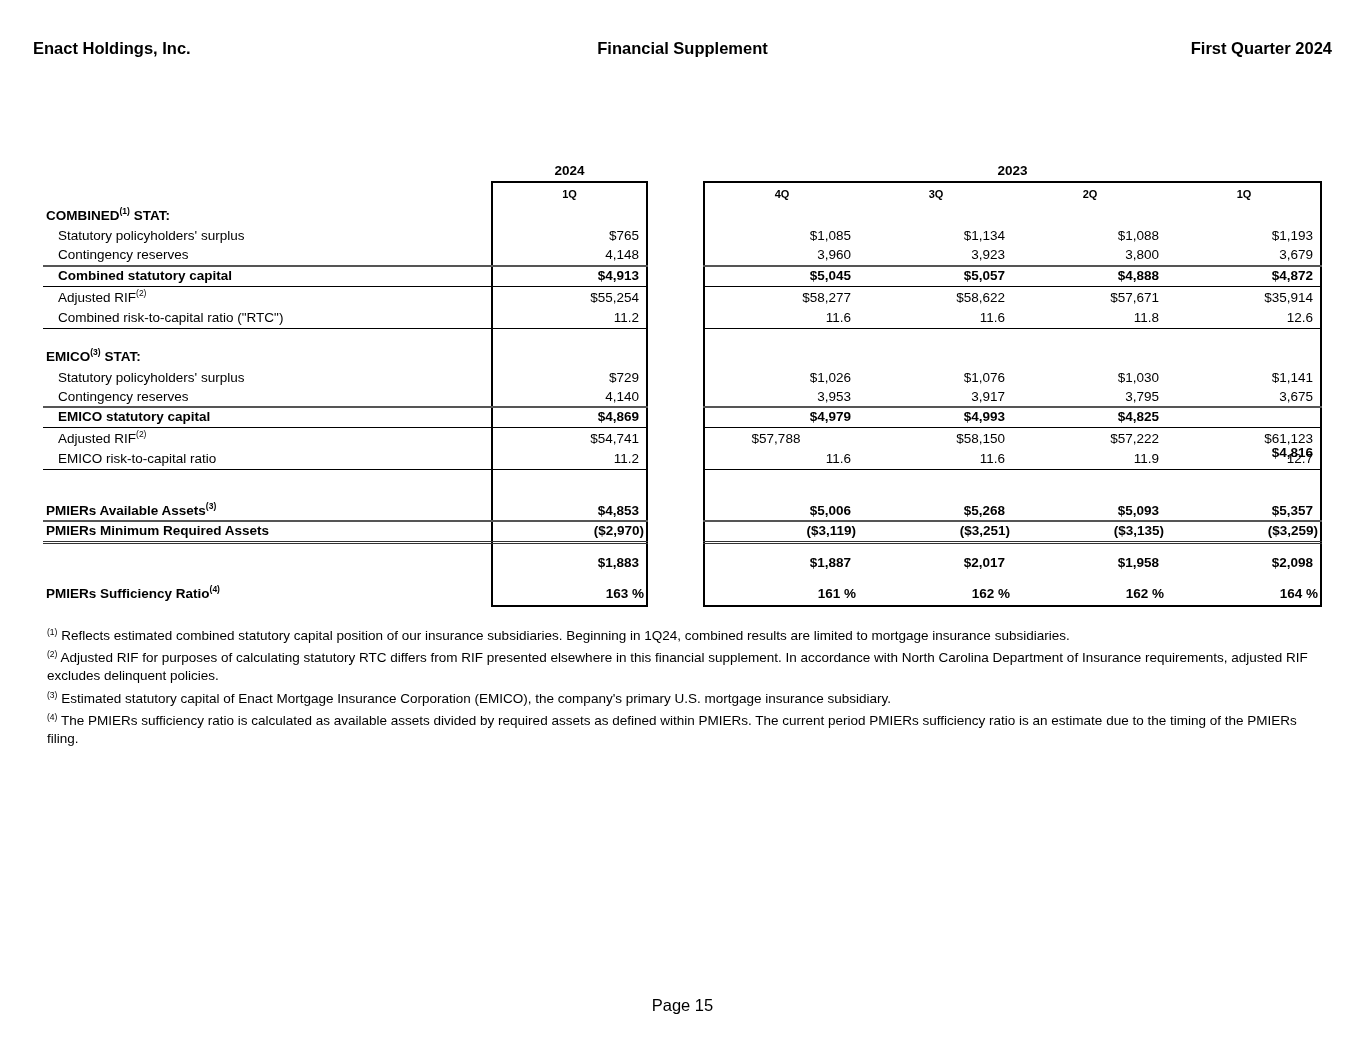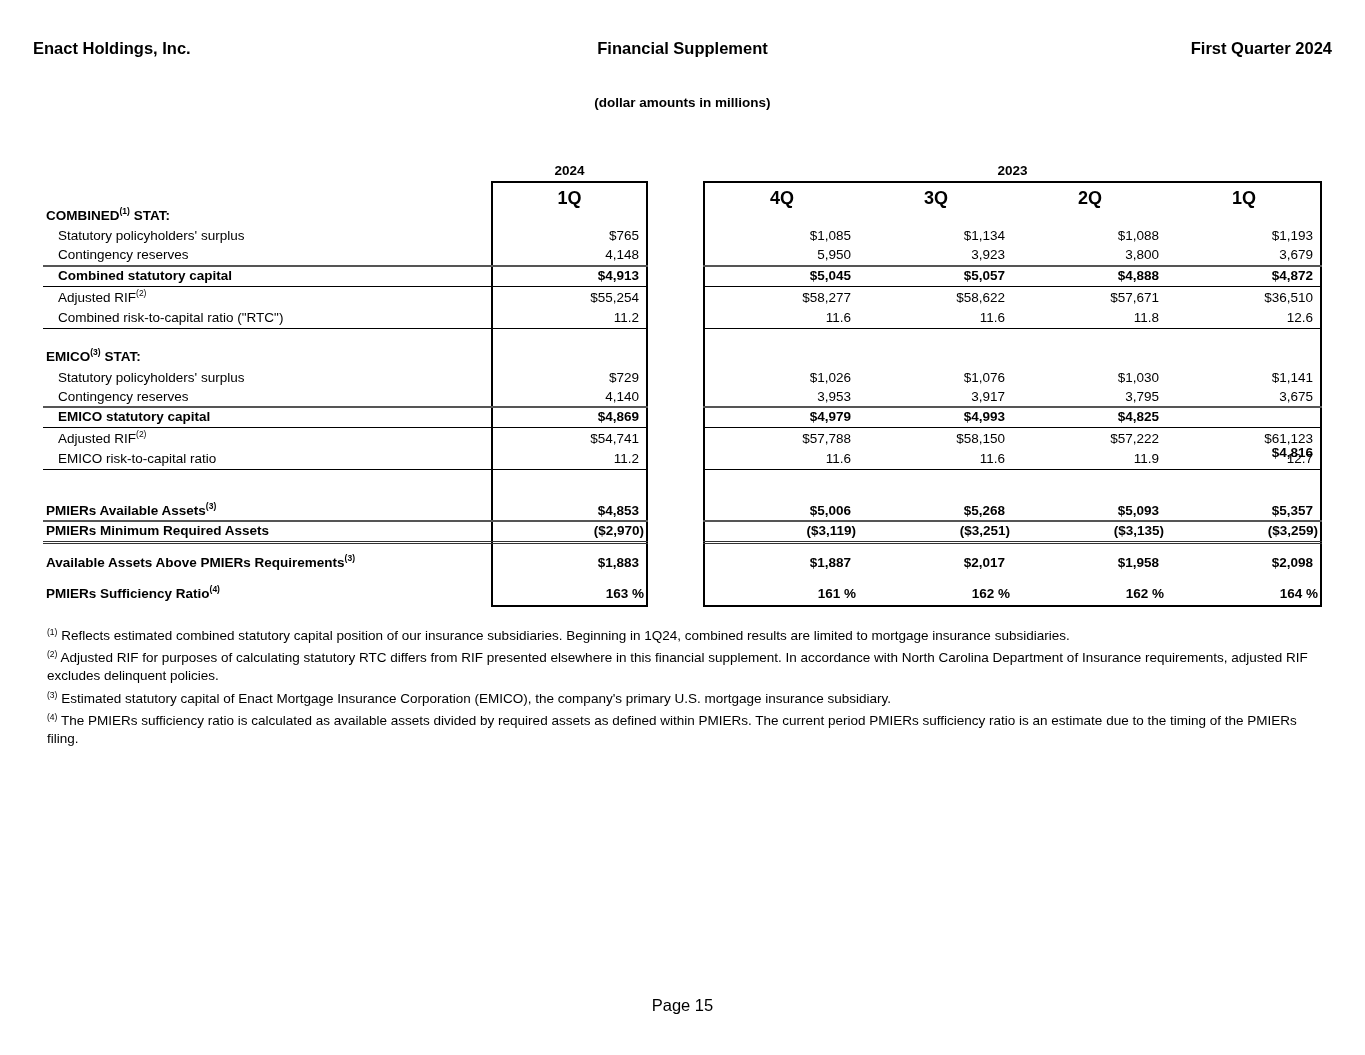--- a/index.html
+++ b/index.html
@@ -11,39 +11,38 @@
   .title { position:absolute; top:94px; left:0; width:1365px; text-align:center; font-size:13.5px; font-weight:bold; line-height:18px; }
   .year { position:absolute; top:163px; font-size:13.5px; font-weight:bold; text-align:center; }
 
   .box { position:absolute; border:2px solid #000; box-sizing:border-box; }
   .row { position:absolute; left:0; height:20px; font-size:13.5px; line-height:20px; }
   .label { position:absolute; left:46px; white-space:nowrap; }
   .label.ind { left:58px; }
   .b { font-weight:bold; }
   sup { font-size:8.5px; vertical-align:6px; line-height:0; }
   .cell { position:absolute; text-align:right; white-space:nowrap; }
-  .colhdr { position:absolute; top:188px; font-size:18px; font-weight:bold; text-align:center; }
+  .colhdr { position:absolute; top:188px; font-size:11px; font-weight:bold; text-align:center; }
 
   .hline { position:absolute; height:0; border-top:1px solid #000; }
   .hline.grey { border-top:2px solid #555; }
   .hline.dbl { border-top:3px double #333; }
 
   .fn { position:absolute; left:47px; width:1275px; font-size:13.5px; line-height:18px; }
   .fn sup { font-size:8.5px; vertical-align:5px; }
   .page { position:absolute; top:996px; left:0; width:1365px; text-align:center; font-size:16.5px; }
 </style>
 </head>
 <body>
 
 <div class="hdr left">Enact Holdings, Inc.</div>
 <div class="hdr center">Financial Supplement</div>
 <div class="hdr right">First Quarter 2024</div>
 
 <div class="title">
-  <div>(dollar amounts in millions)</div>
 </div>
 
 <div class="year" style="left:492px;width:155px;">2024</div>
 <div class="year" style="left:704px;width:617px;">2023</div>
 
 <div class="box" style="left:491px;top:181px;width:157px;height:426px;"></div>
 <div class="box" style="left:703px;top:181px;width:619px;height:426px;"></div>
 
 <div class="colhdr" style="left:492px;width:155px;">1Q</div>
 <div class="colhdr" style="left:705px;width:154px;">4Q</div>
@@ -63,40 +62,40 @@
       <span class="label ind"><span>Statutory policyholders' surplus</span></span>
       <span class="cell" style="left: 489px; width: 150px;">$765</span>
       <span class="cell" style="left: 701px; width: 150px;">$1,085</span>
       <span class="cell" style="left: 855px; width: 150px;">$1,134</span>
       <span class="cell" style="left: 1009px; width: 150px;">$1,088</span>
       <span class="cell" style="left: 1163px; width: 150px;">$1,193</span>
     </div>
     <div class="row" style="top: 245px; width: 1365px;">
       <span class="label ind"><span>Contingency reserves</span></span>
       <span class="cell" style="left: 489px; width: 150px;">4,148</span>
-      <span class="cell" style="left: 701px; width: 150px;">5,950</span>
+      <span class="cell" style="left: 701px; width: 150px;">3,960</span>
       <span class="cell" style="left: 855px; width: 150px;">3,923</span>
       <span class="cell" style="left: 1009px; width: 150px;">3,800</span>
       <span class="cell" style="left: 1163px; width: 150px;">3,679</span>
     </div>
     <div class="row b" style="top: 266px; width: 1365px;">
       <span class="label ind"><span>Combined statutory capital</span></span>
       <span class="cell" style="left: 489px; width: 150px;">$4,913</span>
       <span class="cell" style="left: 701px; width: 150px;">$5,045</span>
       <span class="cell" style="left: 855px; width: 150px;">$5,057</span>
       <span class="cell" style="left: 1009px; width: 150px;">$4,888</span>
       <span class="cell" style="left: 1163px; width: 150px;">$4,872</span>
     </div>
     <div class="row" style="top: 288px; width: 1365px;">
       <span class="label ind"><span>Adjusted RIF</span><sup>(2)</sup></span>
       <span class="cell" style="left: 489px; width: 150px;">$55,254</span>
       <span class="cell" style="left: 701px; width: 150px;">$58,277</span>
       <span class="cell" style="left: 855px; width: 150px;">$58,622</span>
       <span class="cell" style="left: 1009px; width: 150px;">$57,671</span>
-      <span class="cell" style="left: 1163px; width: 150px;">$36,510</span>
+      <span class="cell" style="left: 1163px; width: 150px;">$35,914</span>
     </div>
     <div class="row" style="top: 308px; width: 1365px;">
       <span class="label ind"><span>Combined risk-to-capital ratio ("RTC")</span></span>
       <span class="cell" style="left: 489px; width: 150px;">11.2</span>
       <span class="cell" style="left: 701px; width: 150px;">11.6</span>
       <span class="cell" style="left: 855px; width: 150px;">11.6</span>
       <span class="cell" style="left: 1009px; width: 150px;">11.8</span>
       <span class="cell" style="left: 1163px; width: 150px;">12.6</span>
     </div>
     <div class="row" style="top: 368px; width: 1365px;">
@@ -119,21 +118,21 @@
       <span class="label ind"><span>EMICO statutory capital</span></span>
       <span class="cell" style="left: 489px; width: 150px;">$4,869</span>
       <span class="cell" style="left: 701px; width: 150px;">$4,979</span>
       <span class="cell" style="left: 855px; width: 150px;">$4,993</span>
       <span class="cell" style="left: 1009px; width: 150px;">$4,825</span>
       <span class="cell" style="left: 1163px; width: 150px; margin-top: 36px;">$4,816</span>
     </div>
     <div class="row" style="top: 429px; width: 1365px;">
       <span class="label ind"><span>Adjusted RIF</span><sup>(2)</sup></span>
       <span class="cell" style="left: 489px; width: 150px;">$54,741</span>
-      <span class="cell" style="left: 701px; width: 150px;">$57,788</span>
+      <span class="cell" style="left: 701px; width: 150px; text-align: center;">$57,788</span>
       <span class="cell" style="left: 855px; width: 150px;">$58,150</span>
       <span class="cell" style="left: 1009px; width: 150px;">$57,222</span>
       <span class="cell" style="left: 1163px; width: 150px;">$61,123</span>
     </div>
     <div class="row" style="top: 449px; width: 1365px;">
       <span class="label ind"><span>EMICO risk-to-capital ratio</span></span>
       <span class="cell" style="left: 489px; width: 150px;">11.2</span>
       <span class="cell" style="left: 701px; width: 150px;">11.6</span>
       <span class="cell" style="left: 855px; width: 150px;">11.6</span>
       <span class="cell" style="left: 1009px; width: 150px;">11.9</span>
@@ -149,21 +148,20 @@
     </div>
     <div class="row b" style="top: 521px; width: 1365px;">
       <span class="label"><span>PMIERs Minimum Required Assets</span></span>
       <span class="cell" style="left: 494px; width: 150px;">($2,970)</span>
       <span class="cell" style="left: 706px; width: 150px;">($3,119)</span>
       <span class="cell" style="left: 860px; width: 150px;">($3,251)</span>
       <span class="cell" style="left: 1014px; width: 150px;">($3,135)</span>
       <span class="cell" style="left: 1168px; width: 150px;">($3,259)</span>
     </div>
     <div class="row b" style="top: 553px; width: 1365px;">
-      <span class="label"><span>Available Assets Above PMIERs Requirements</span><sup>(3)</sup></span>
       <span class="cell" style="left: 489px; width: 150px;">$1,883</span>
       <span class="cell" style="left: 701px; width: 150px;">$1,887</span>
       <span class="cell" style="left: 855px; width: 150px;">$2,017</span>
       <span class="cell" style="left: 1009px; width: 150px;">$1,958</span>
       <span class="cell" style="left: 1163px; width: 150px;">$2,098</span>
     </div>
     <div class="row b" style="top: 584px; width: 1365px; text-decoration: underline;">
       <span class="label"><span>PMIERs Sufficiency Ratio</span><sup>(4)</sup></span>
       <span class="cell" style="left: 494px; width: 150px;">163 %</span>
       <span class="cell" style="left: 706px; width: 150px;">161 %</span>

